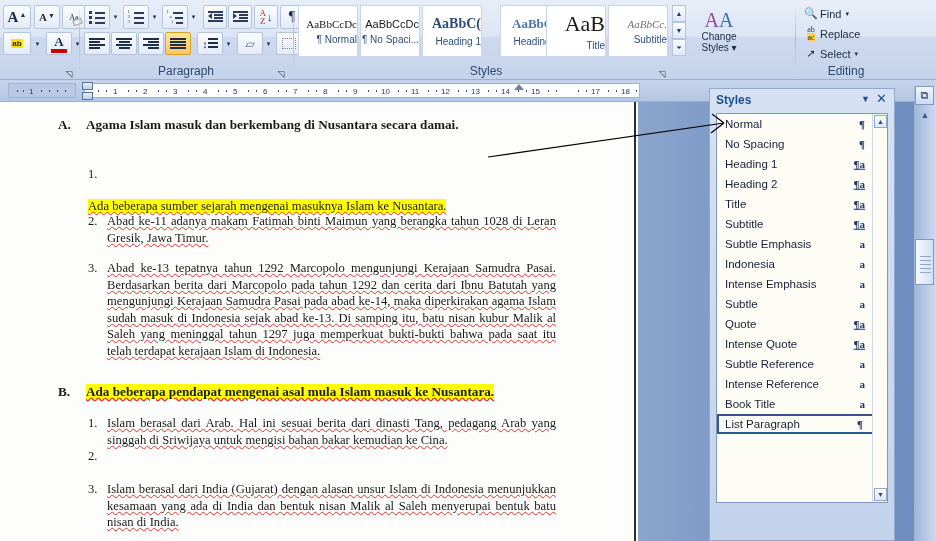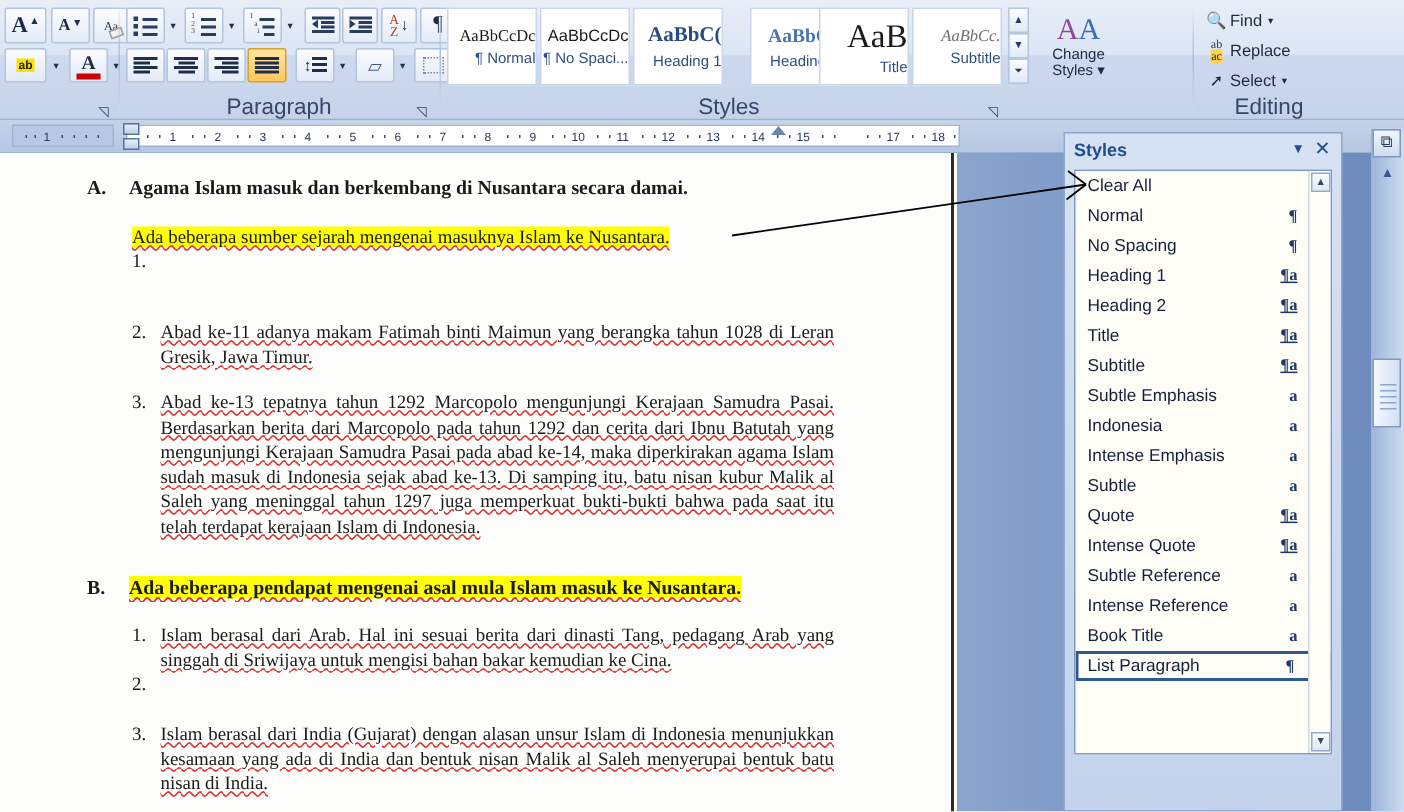--- a/index.html
+++ b/index.html
@@ -14,21 +14,21 @@
   
   .ribbon {
     position: absolute; left: 0; top: 0; width: 936px; height: 80px;
     background: linear-gradient(to bottom, #e8eef8 0%, #dbe5f4 46%, #cdd9ee 47%, #c5d3ea 100%);
     border-bottom: 1px solid #9ab0d0;
   }
   .grp { position: absolute; top: 0; height: 80px; }
   .grp-body { position: absolute; left: 0; top: 2px; right: 0; bottom: 16px; }
   .grp-label {
     position: absolute; left: 0; right: 0; bottom: 1px; height: 15px;
-    font-size: 15px; color: #33476b; text-align: center; line-height: 15px;
+    font-size: 12px; color: #33476b; text-align: center; line-height: 15px;
   }
   .grp-sep { position: absolute; top: 3px; bottom: 4px; width: 1px;
              background: linear-gradient(to bottom, rgba(255,255,255,.1), #aabcd8, rgba(255,255,255,.1)); }
   .dlg-launch {
     position: absolute; bottom: 0px; right: 3px; width: 12px; height: 12px;
     font-size: 9px; color: #33476b; line-height: 12px; text-align: center;
   }
 
   
   .rbtn {
@@ -130,21 +130,21 @@
   .page {
     position: absolute; left: 0; top: 0; width: 636px; height: 439px;
     background: #fdfdfb;
     font-family: "Liberation Serif", serif;
     color: #1a1a1a;
   }
   .hl { background: #ffff00; }
   .hdr {
     position: absolute; font-weight: bold; font-size: 13.2px; line-height: 17px;
   }
-  .blk { position: absolute; font-size: 12.6px; line-height: 16.5px; text-align: justify; }
+  .blk { position: absolute; font-size: 12.6px; line-height: 16.5px; text-align: justify; margin-top: 48px; }
   .marker { position: absolute; font-size: 12.6px; line-height: 16.5px; }
   .para { position: absolute; font-size: 12.6px; line-height: 16.5px; text-align: justify; }
 
   
   .wv { text-decoration: underline; text-decoration-color: #d33; text-decoration-style: wavy;
         text-decoration-thickness: from-font; text-underline-offset: 1px; }
 
   
   .backdrop {
     position: absolute; left: 638px; top: 102px; width: 298px; height: 439px;
@@ -564,23 +564,20 @@
 
   <div class="backdrop"></div>
 
   <div class="pane">
     <div class="pane-title">Styles</div>
     <div class="pane-dd">▼</div>
     <div class="pane-x">✕</div>
 
     <div class="pane-list">
       <div class="srow">
-        <span>Clear All</span>
-      </div>
-      <div class="srow">
         <span>Normal</span>
         <span class="sicon">¶</span>
       </div>
       <div class="srow">
         <span>No Spacing</span>
         <span class="sicon">¶</span>
       </div>
       <div class="srow">
         <span>Heading 1</span>
         <span class="sicon para">¶a</span>

